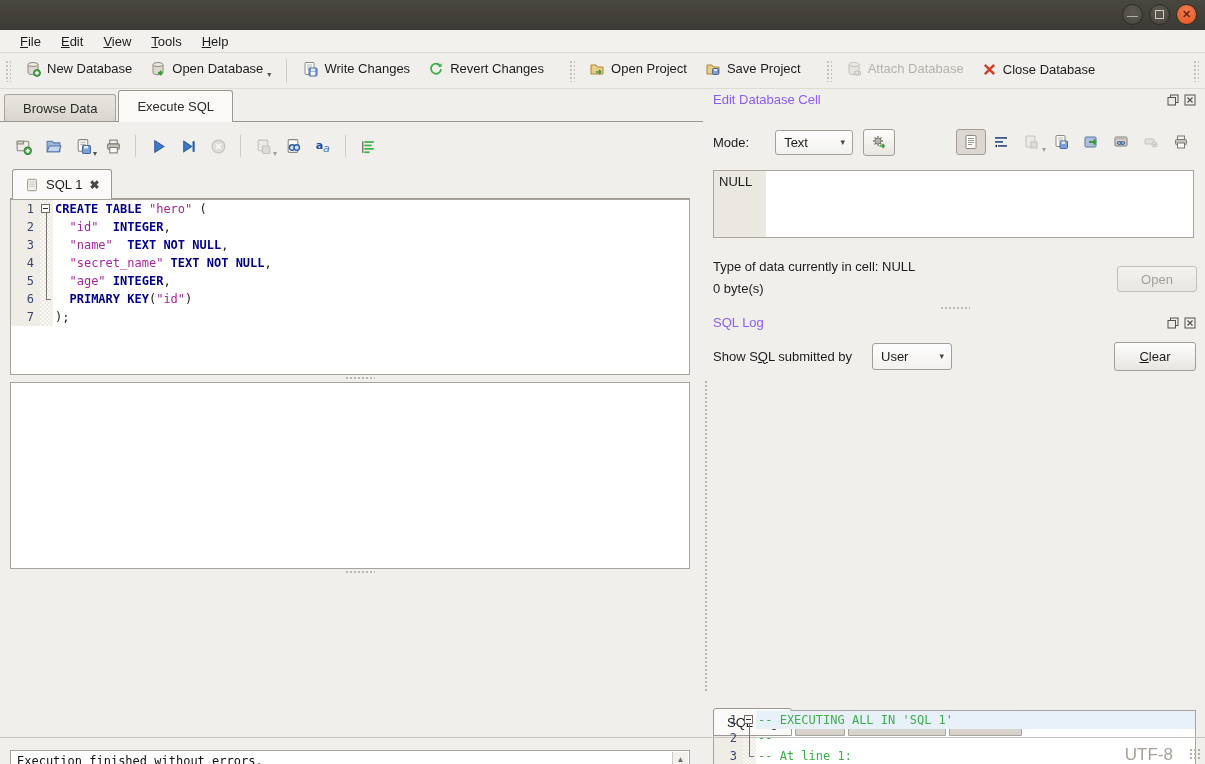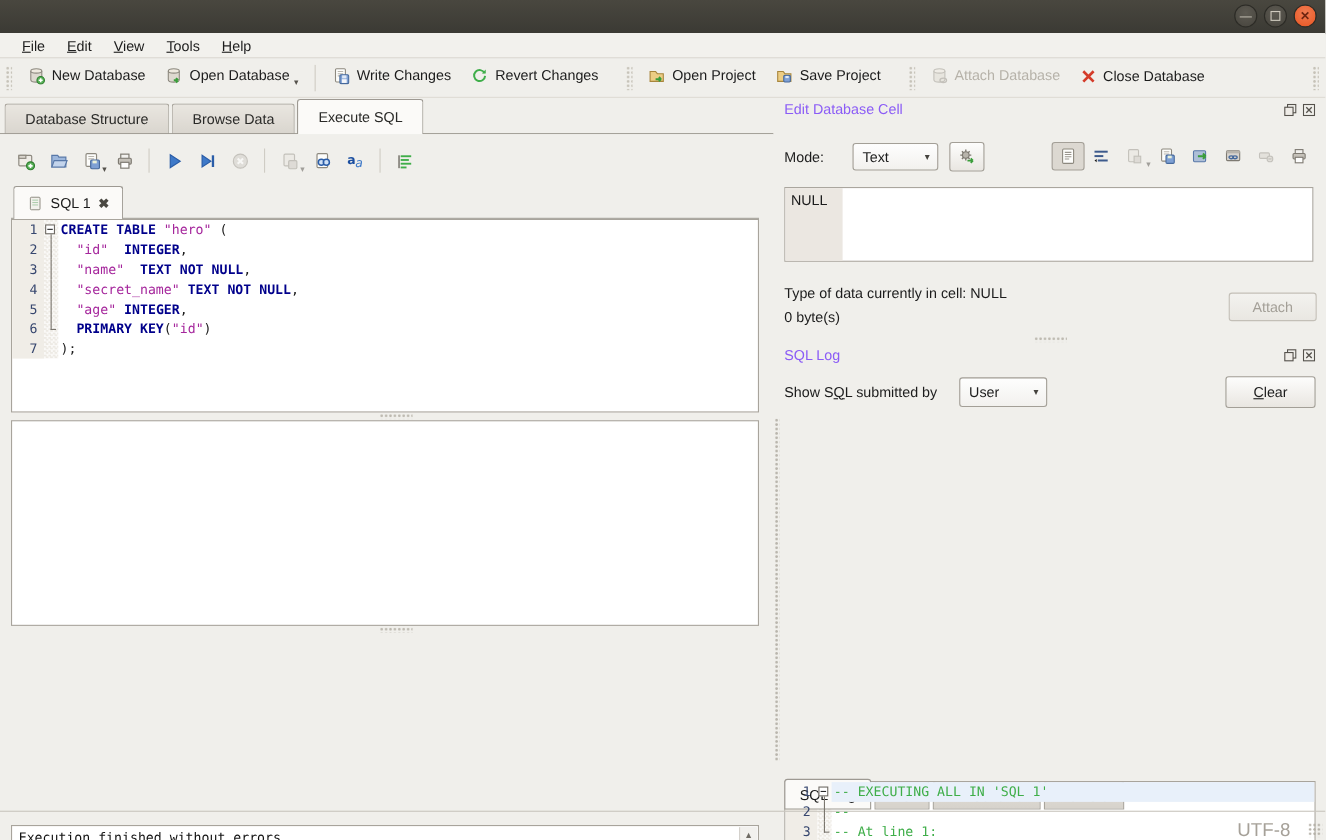--- a/index.html
+++ b/index.html
@@ -192,23 +192,20 @@
     <span><svg width="15" height="15" viewBox="0 0 16 16">
           <path d="M3 3l10 10M13 3 3 13" stroke="#d43c2a" stroke-width="2.6"></path>
         </svg></span>
     <span class="lbl">Close Database</span>
   </div>
   <span class="tgrip" style="margin-left:auto;margin-right:6px"></span>
 </div>
 
 <div class="abs maintabs">
   <div class="mtab">
-      <span>Database Structure</span>
-    </div>
-  <div class="mtab">
       <span>Browse Data</span>
     </div>
   <div class="mtab active">
       <span>Execute SQL</span>
     </div>
 </div>
 <div class="abs tabline"></div>
 <div class="abs leftpage"></div>
 
 <div class="abs sqltoolbar">
@@ -463,21 +460,21 @@
 </div>
 
 <div class="abs cellnull">
   <div class="strip"></div>
   <div class="val">NULL</div>
 </div>
 
 <div class="abs" style="left:713px;top:259px">Type of data currently in cell: NULL</div>
 <div class="abs" style="left:713px;top:281px">0 byte(s)</div>
 <div class="abs btn disabled" style="left:1117px;top:266px;width:78px;height:24px">
-    <span>Attach</span>
+    <span>Open</span>
   </div>
 
 <div class="abs hgrip" style="left:940px;top:306px"></div>
 <div class="abs" style="left:713px;top:315px;width:483px;display:flex;justify-content:space-between;align-items:center">
   <span class="docktitle">SQL Log</span>
   <span class="dockbtns">
     <span class="dbtn">
         <svg width="12" height="12" viewBox="0 0 12 12">
           <rect x="3.5" y="1" width="7.5" height="7.5" fill="none" stroke="#55524c"></rect>
           <rect x="1" y="3.5" width="7.5" height="7.5" fill="#efece7" stroke="#55524c"></rect>

